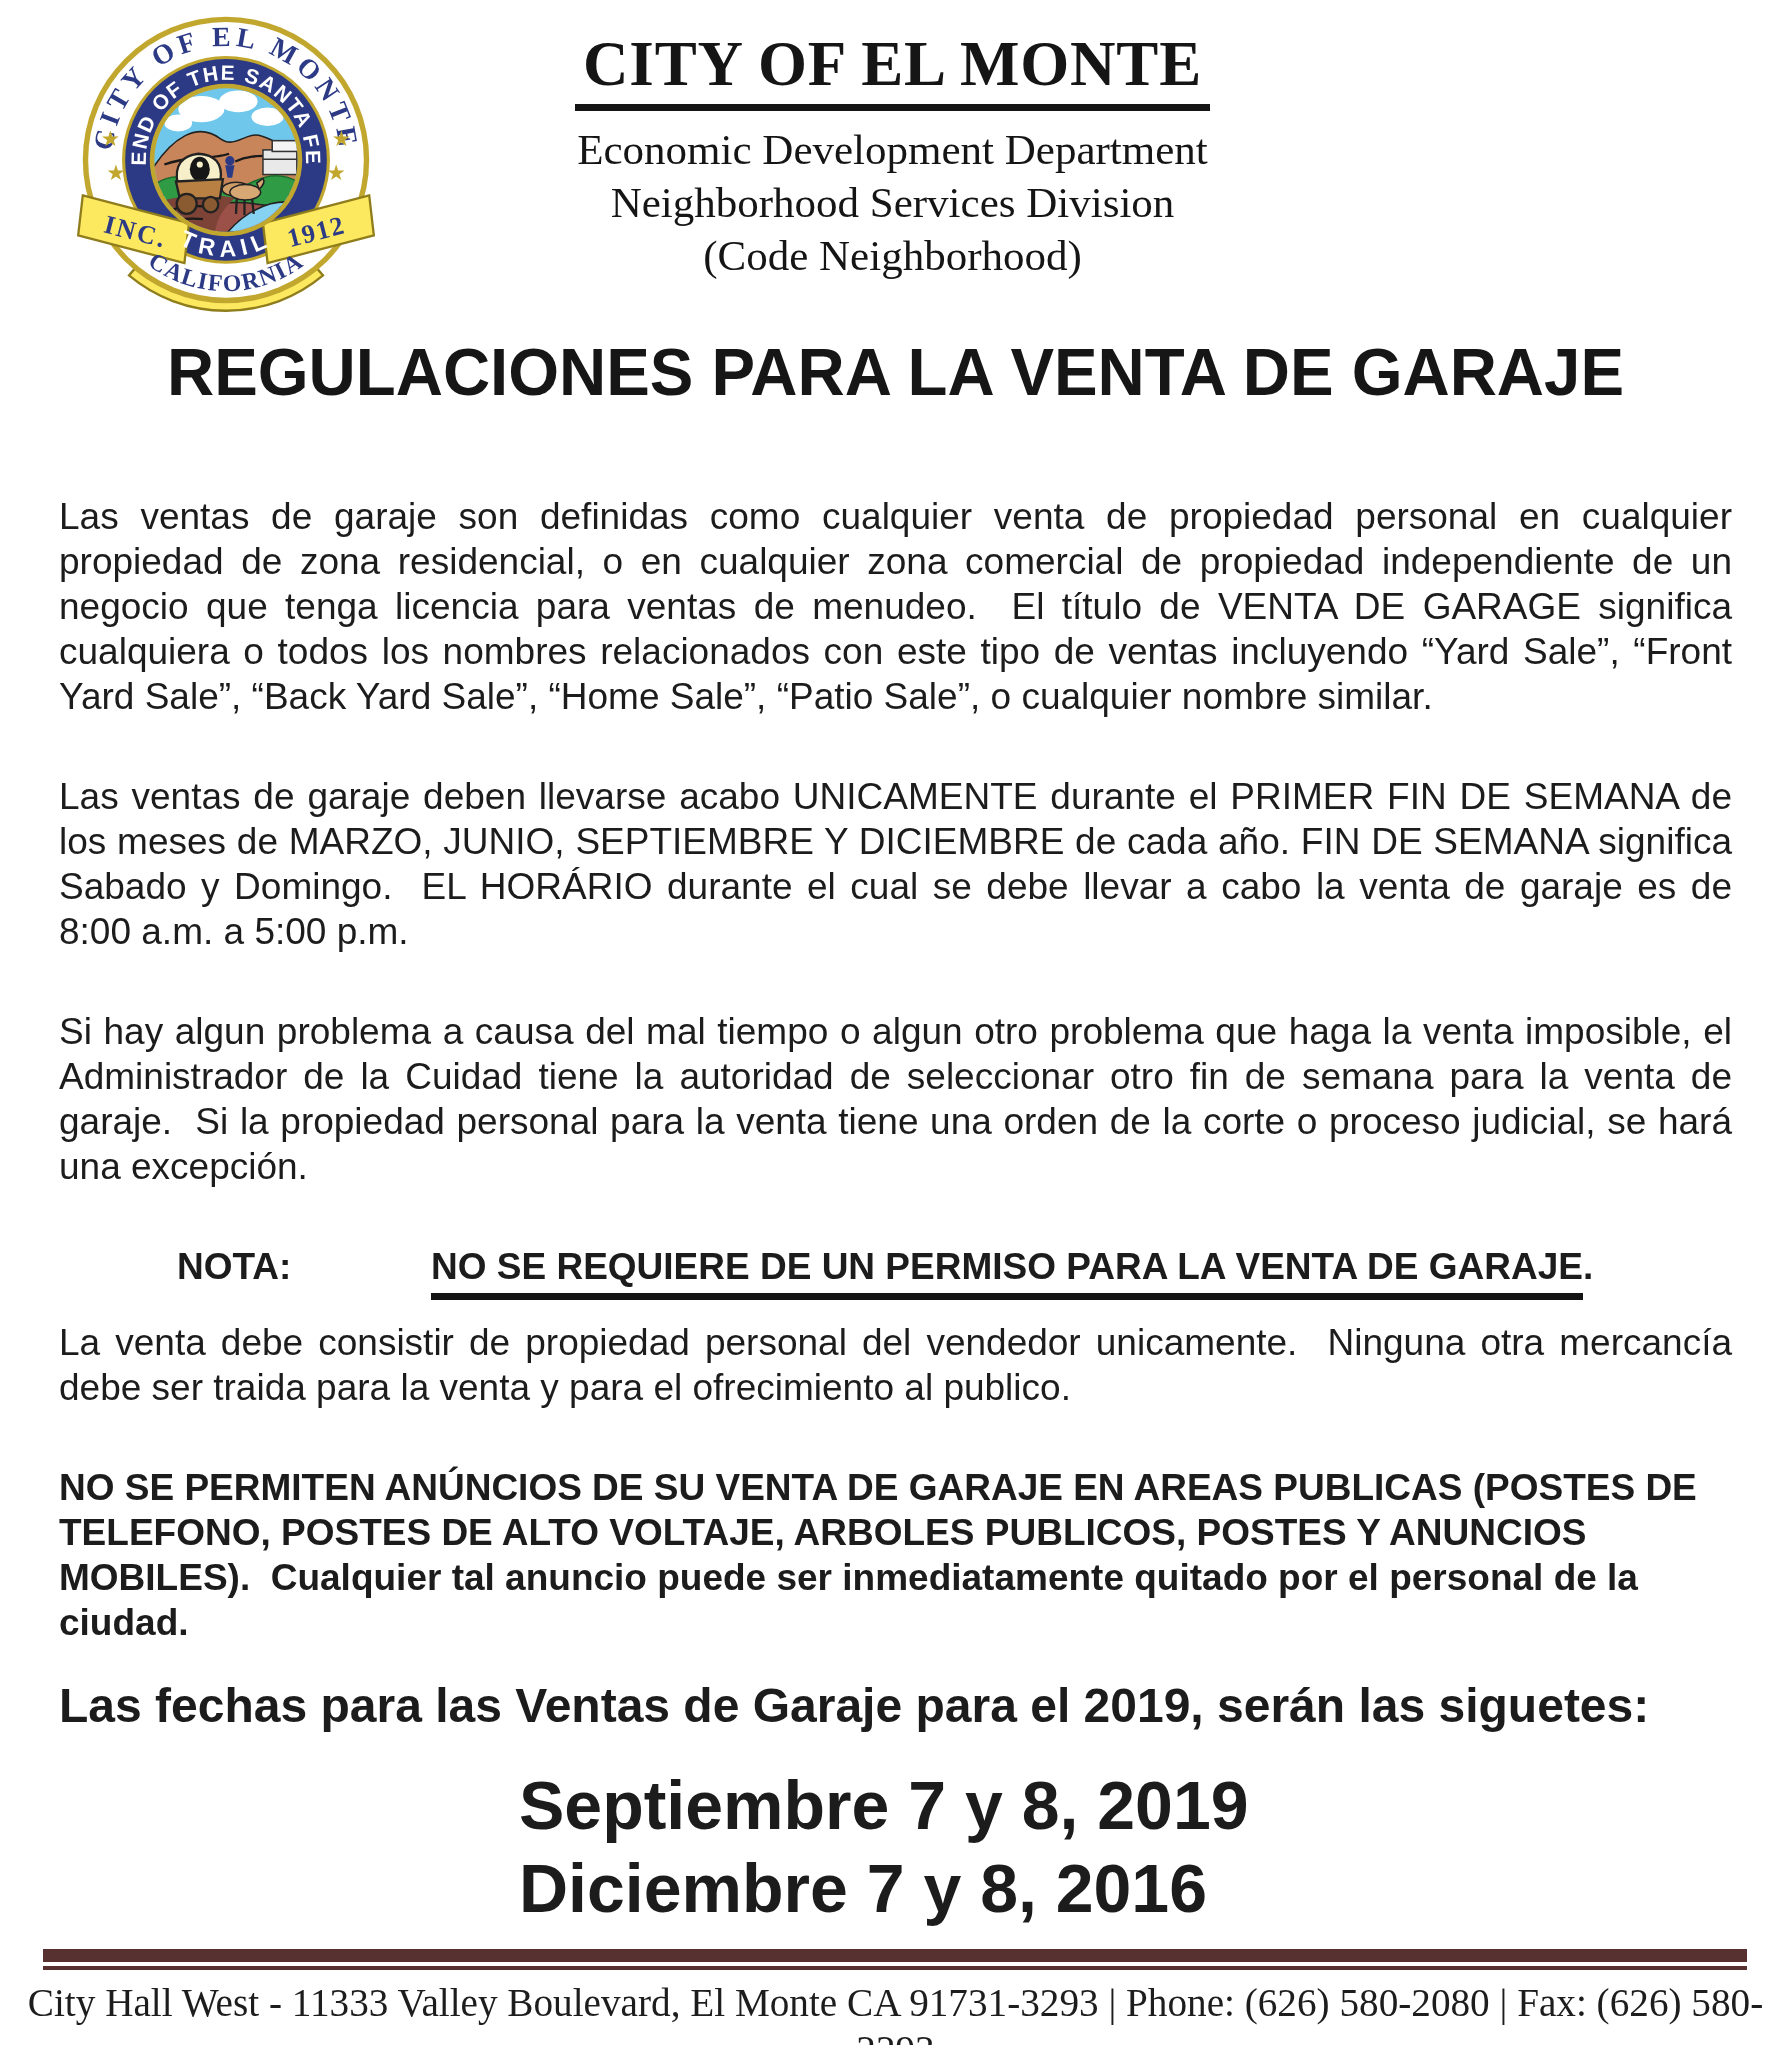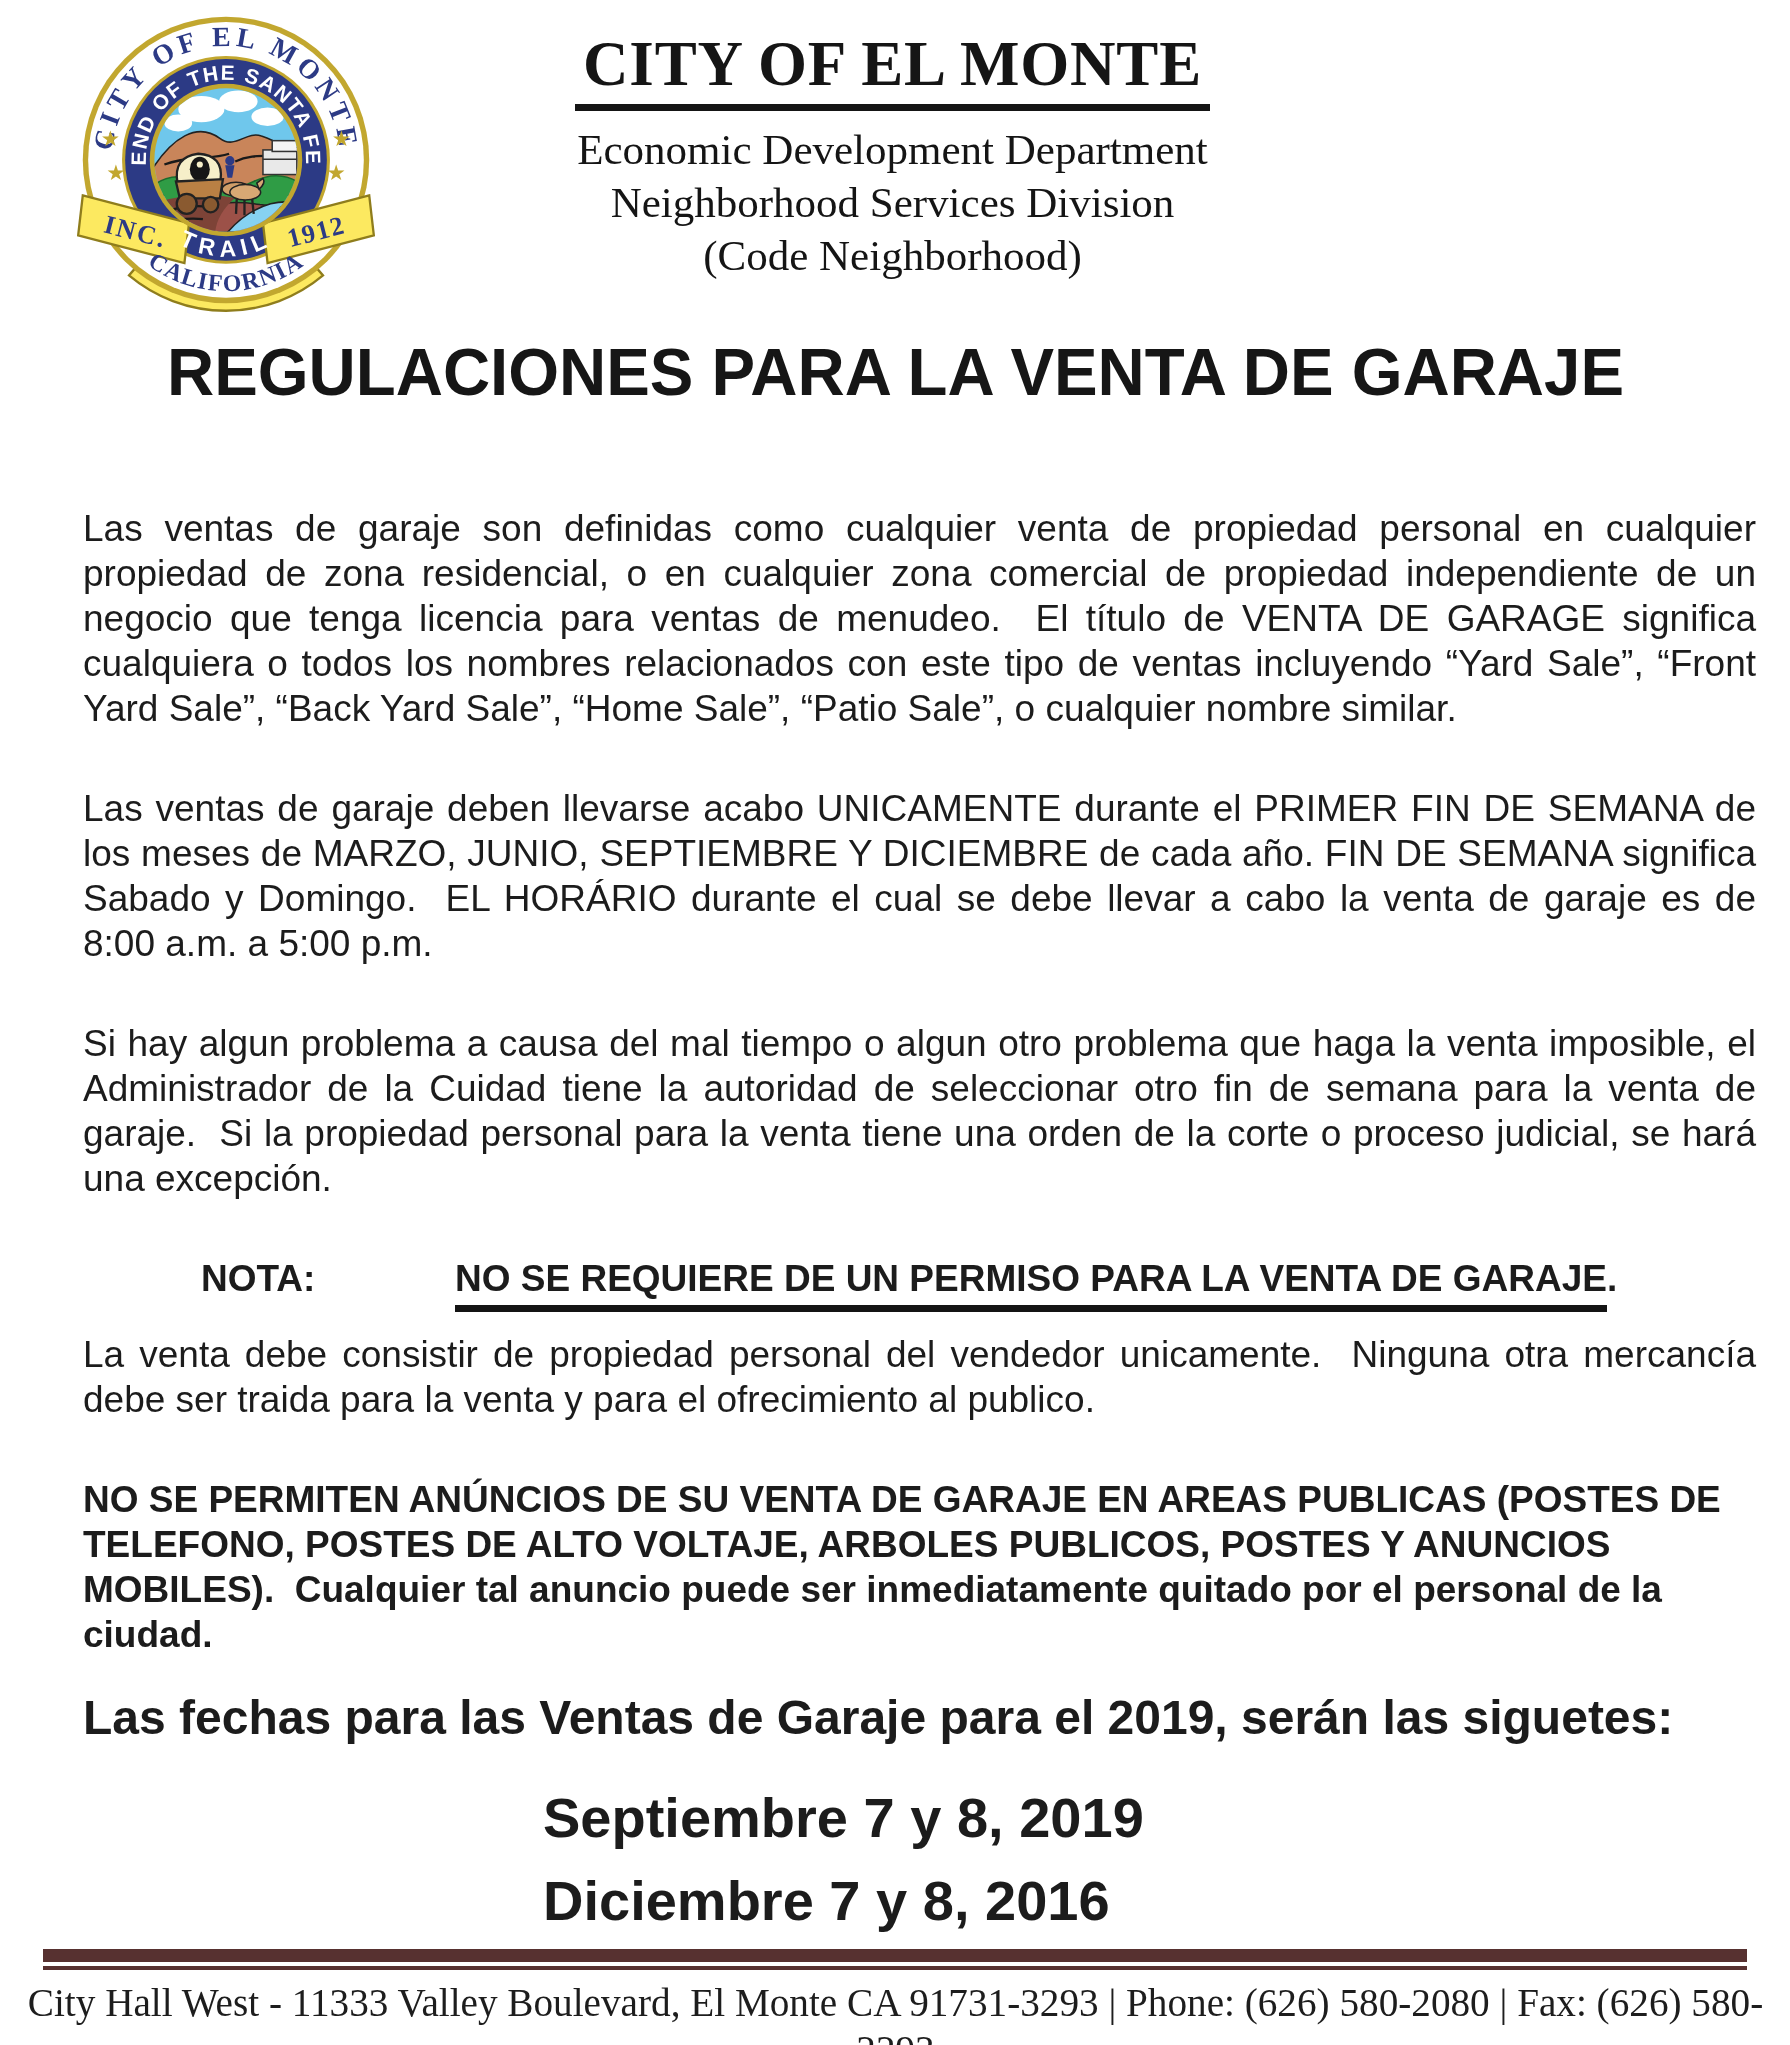--- a/index.html
+++ b/index.html
@@ -20,32 +20,32 @@
   }
   .dept-lines{margin-top:12.6px;font-size:43px;line-height:53px;font-weight:normal;}
   
   .main-title{
     position:absolute;top:334px;left:0;width:1791px;text-align:center;
     font-size:66px;font-weight:bold;letter-spacing:0;color:#161616;
     transform:scaleX(0.99);
   }
   
   .content{
-    position:absolute;left:59px;top:506px;width:1673px;
-    font-size:37px;line-height:45px;color:#1c1c1c;margin-left:24px;
+    position:absolute;left:59px;top:494px;width:1673px;
+    font-size:37px;line-height:45px;color:#1c1c1c;
   }
   .content p{margin:0 0 55px 0;text-align:justify;}
   .nota-row{display:flex;margin:0 0 31px 0;padding-left:118px;font-weight:bold;gap:27px;}
   .nota-label{width:227px;flex:none;}
   .nota-underline{border-bottom:7px solid #141414;padding-bottom:5.5px;}
   .bold-para{font-weight:bold;text-align:left !important;margin-bottom:31px !important;}
   .fechas-heading{
     font-size:48px;font-weight:bold;margin:0 0 28px 0;line-height:60px;
   }
-  .dates-block{margin-left:460px;font-size:56px;font-weight:bold;line-height:83px;}
+  .dates-block{margin-left:460px;font-size:68px;font-weight:bold;line-height:83px;}
   
   .footer-bar{position:absolute;left:43px;top:1949px;width:1704px;height:13.4px;background:#573130;}
   .footer-thinline{position:absolute;left:43px;top:1966px;width:1704px;height:3.9px;background:#573130;}
   .footer-text{
     position:absolute;left:0;top:1979px;width:1791px;text-align:center;
     font-family:"Liberation Serif",serif;font-size:40px;color:#1d1d1d;
     transform:scaleX(0.98);
   }
 </style>
 </head>

